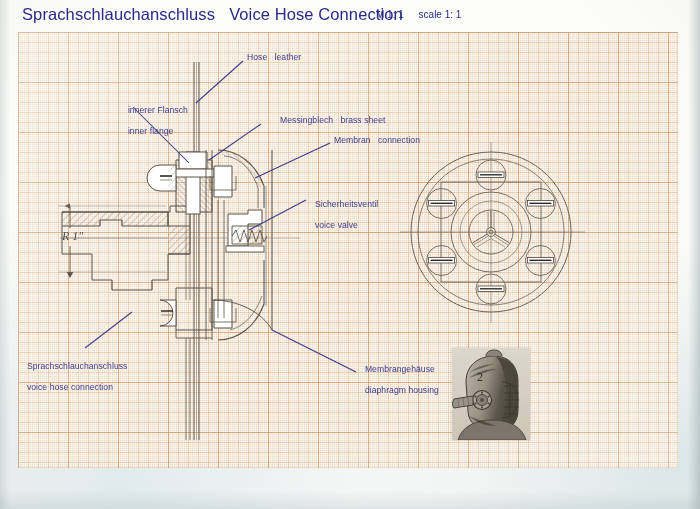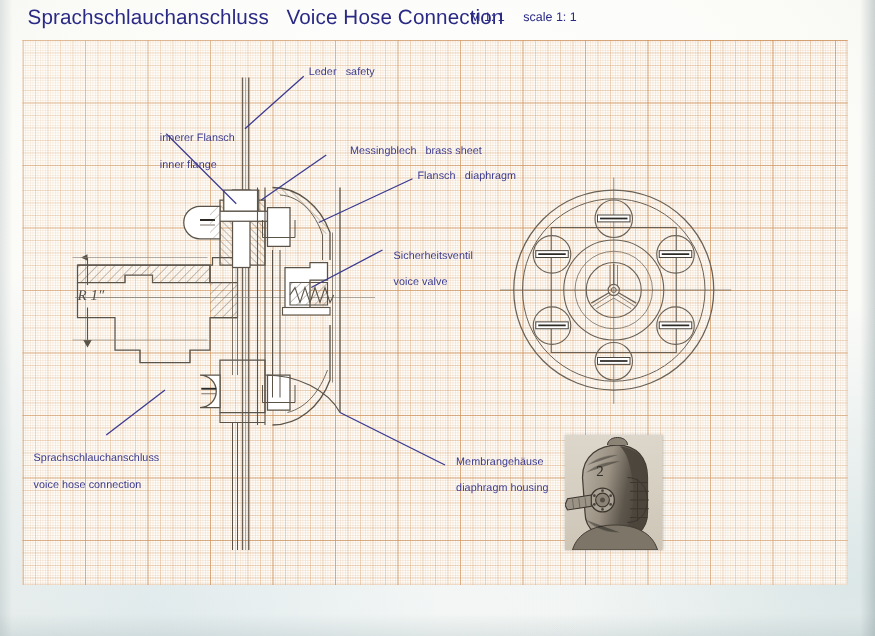--- a/index.html
+++ b/index.html
@@ -316,30 +316,30 @@
     <line x1="243" y1="61" x2="196" y2="103"></line>
     <line x1="133" y1="107" x2="189" y2="163"></line>
     <line x1="261" y1="124" x2="209" y2="160"></line>
     <line x1="330" y1="143" x2="255" y2="178"></line>
     <line x1="306" y1="200" x2="249" y2="230"></line>
     <line x1="85" y1="348" x2="132" y2="312"></line>
     <line x1="356" y1="372" x2="272" y2="330"></line>
   </g>
 </svg>
 
-<div class="ink" style="left:247px;top:52px;"><span>Leder   safety</span></div>
+<div class="ink" style="left:247px;top:52px;"><span>Hose   leather</span></div>
 
 <div class="ink" style="left:76px;top:94px;margin-left:47px;">
   <span>innerer Flansch</span><br>
   <span>inner flange</span>
 </div>
 
 <div class="ink" style="left:264px;top:115px;padding-left:16px;"><span>Messingblech   brass sheet</span></div>
 
-<div class="ink" style="left:334px;top:135px;"><span>Flansch   diaphragm</span></div>
+<div class="ink" style="left:334px;top:135px;"><span>Membran   connection</span></div>
 
 <div class="ink" style="left:310px;top:188px;">
   <span>Sicherheitsventil</span><br>
   <span>voice valve</span>
 </div>
 
 <div class="ink" style="left:22px;top:350px;">
   <span>Sprachschlauchanschluss</span><br>
   <span>voice hose connection</span>
 </div>

